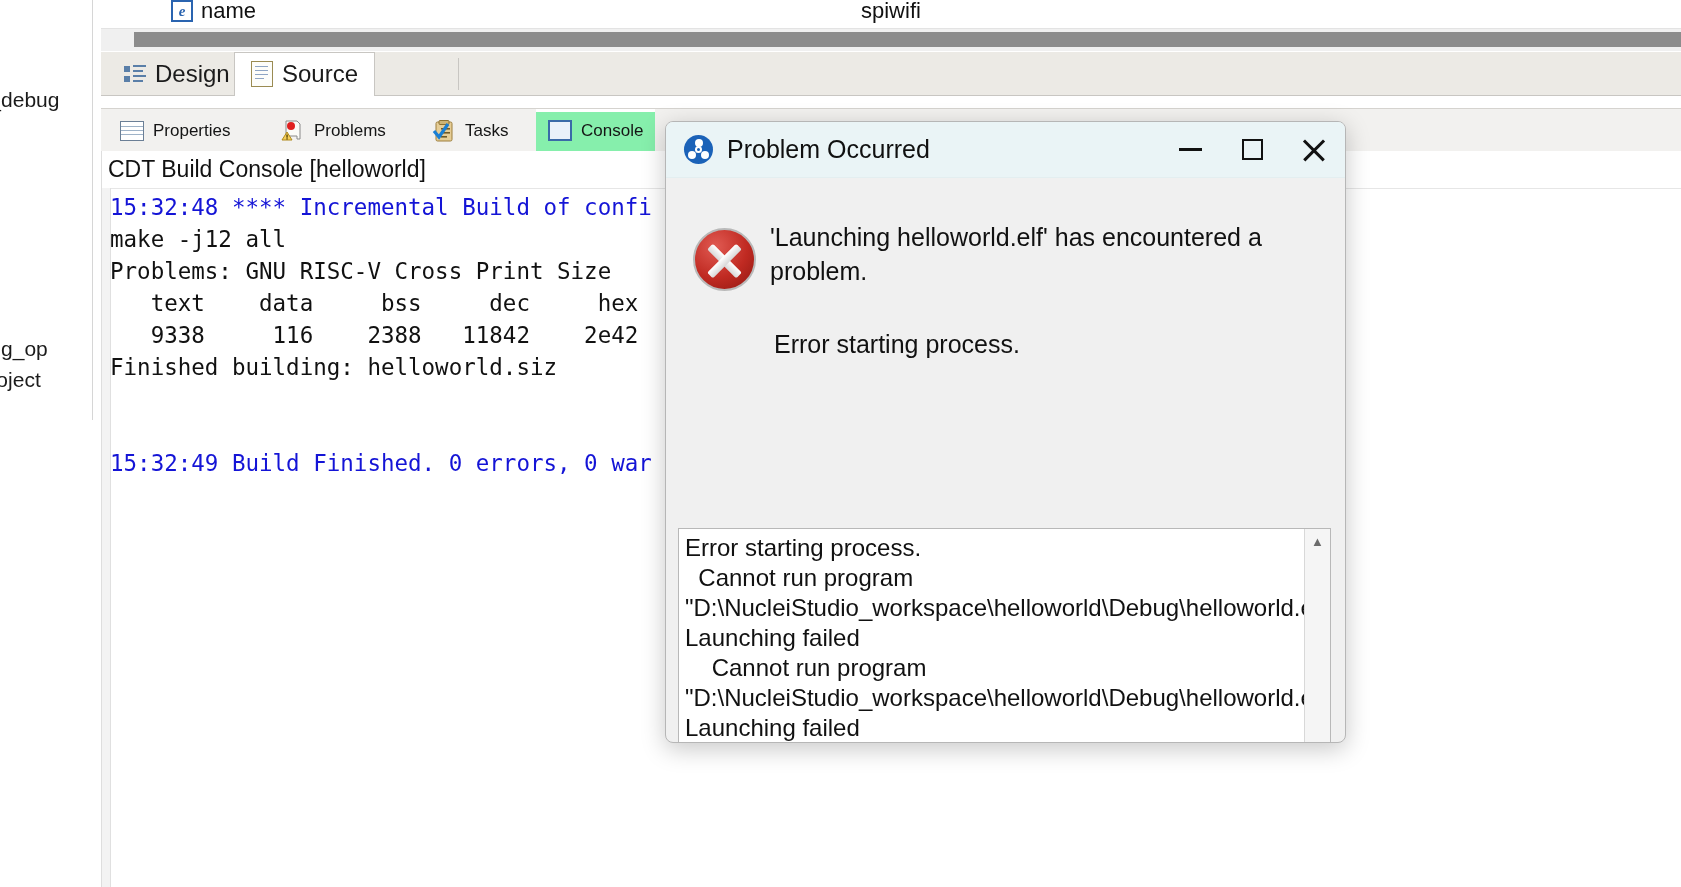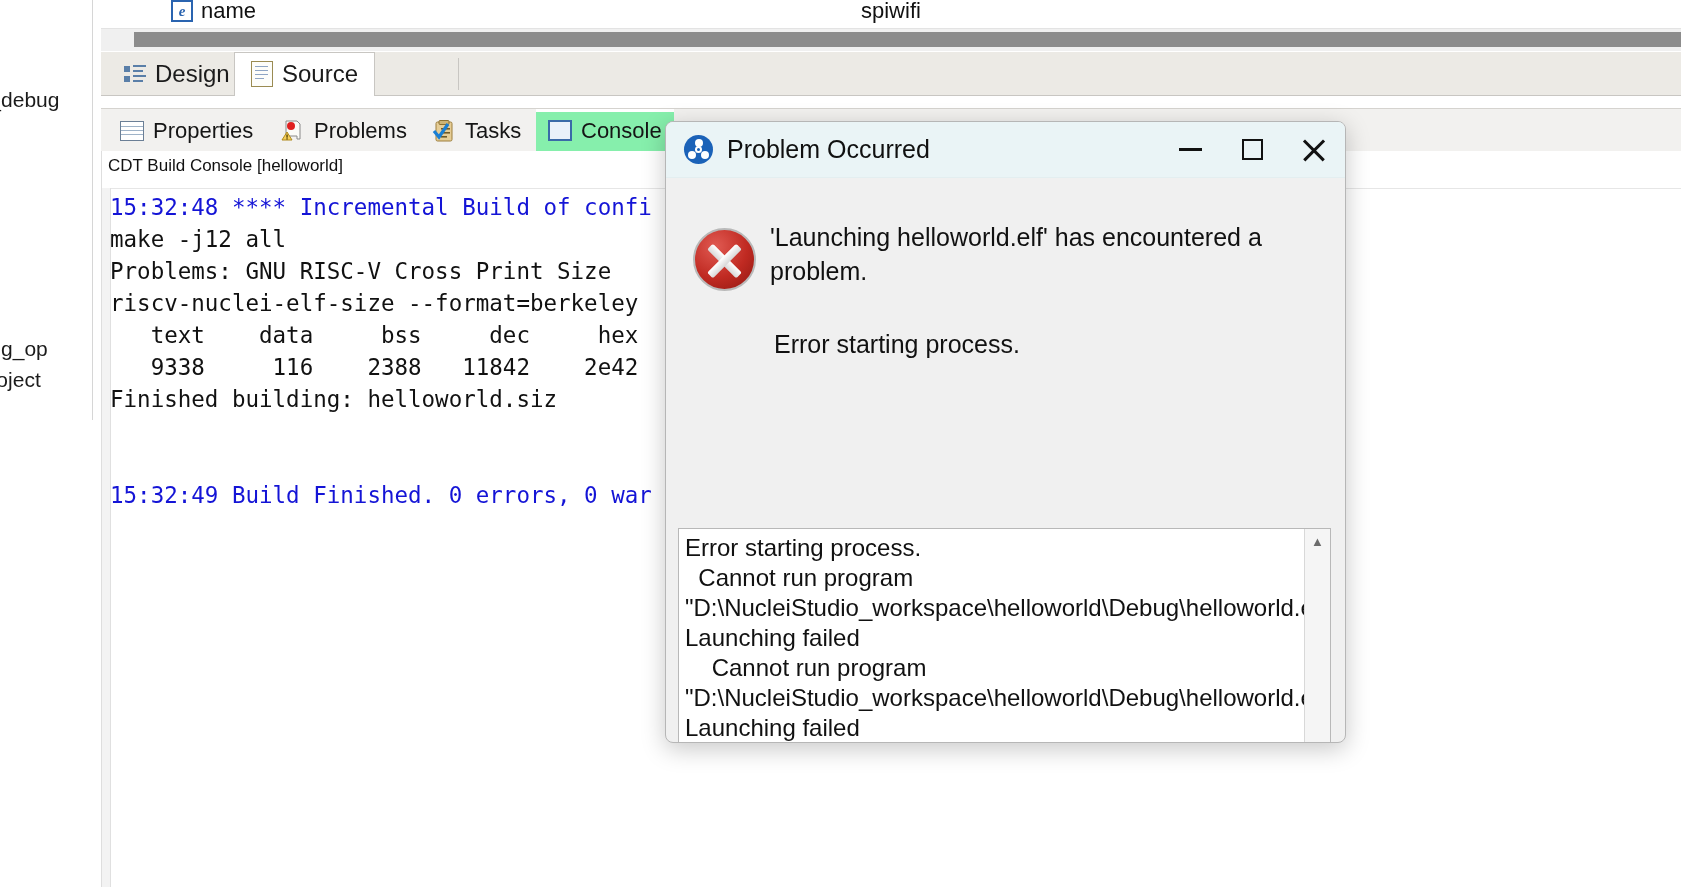--- a/index.html
+++ b/index.html
@@ -76,38 +76,38 @@
   }
   .ico-src i{position:absolute;left:3px;height:1px;background:#8fa5c4;width:13px;}
 
   
   .view-tabbar{
     position:absolute;left:101px;top:108px;right:0;height:43px;
     background:#f2f1ef;border-top:1px solid #d5d3cf;border-bottom:1px solid #cfcdc9;
   }
   .vtab{
     position:absolute;top:0;height:43px;display:flex;align-items:center;gap:9px;
-    padding:16px 12px;box-sizing:border-box;font-size:22px;color:#151515;white-space:nowrap;
+    padding:16px 12px;box-sizing:border-box;font-size:17px;color:#151515;white-space:nowrap;
   }
   .vtab.active{background:#86efac;}
   .vtab.active::before{content:"";position:absolute;left:0;top:0;width:100%;height:3px;background:#ffffff;}
 
   .ico-props{width:24px;height:20px;border:1px solid #6b7f96;background:#fff;position:relative;box-sizing:border-box;}
   .ico-props i{position:absolute;left:0;right:0;height:1px;background:#9fb3c8;}
   .ico-problems{width:24px;height:24px;position:relative;}
   .ico-tasks{width:24px;height:24px;position:relative;}
   .ico-console{width:24px;height:21px;border:2px solid #3a6aa8;background:#eaf1fa;box-sizing:border-box;position:relative;}
 
   
   .console-body{
     position:absolute;left:101px;top:151px;right:0;bottom:0;background:#ffffff;
     border-left:1px solid #dedede;
   }
   .console-title{
-    position:absolute;left:6px;top:5px;font-size:17px;color:#111;white-space:nowrap;
+    position:absolute;left:6px;top:5px;font-size:23px;color:#111;white-space:nowrap;
   }
   .console-sep{position:absolute;left:0;right:0;top:37px;height:1px;background:#e6e6e6;}
   .console-scrollstrip{position:absolute;left:0;top:37px;width:8px;bottom:0;background:#f3f3f3;border-right:1px solid #e0e0e0;}
   .console-text{
     position:absolute;left:8px;top:40px;right:0;bottom:0;
     font-family:"DejaVu Sans Mono","Liberation Mono",monospace;
     font-size:22.5px;line-height:32px;color:#111;white-space:pre;
   }
   .console-text .blue{color:#1414d6;}
 
@@ -282,21 +282,20 @@
     </div>
   </div>
 
   <div class="console-body">
     <div class="console-title">CDT Build Console [helloworld]</div>
     <div class="console-sep"></div>
     <div class="console-scrollstrip"></div>
     <div class="console-text" id="console-out"><span class="blue">15:32:48 **** Incremental Build of confi
 </span><span>make -j12 all
 </span><span>Problems: GNU RISC-V Cross Print Size
-</span><span>riscv-nuclei-elf-size --format=berkeley
 </span><span>   text    data     bss     dec     hex
 </span><span>   9338     116    2388   11842    2e42
 </span><span>Finished building: helloworld.siz
 </span><span>
 </span><span>
 </span><span class="blue">15:32:49 Build Finished. 0 errors, 0 war
 </span></div>
   </div>
 </div>
 

